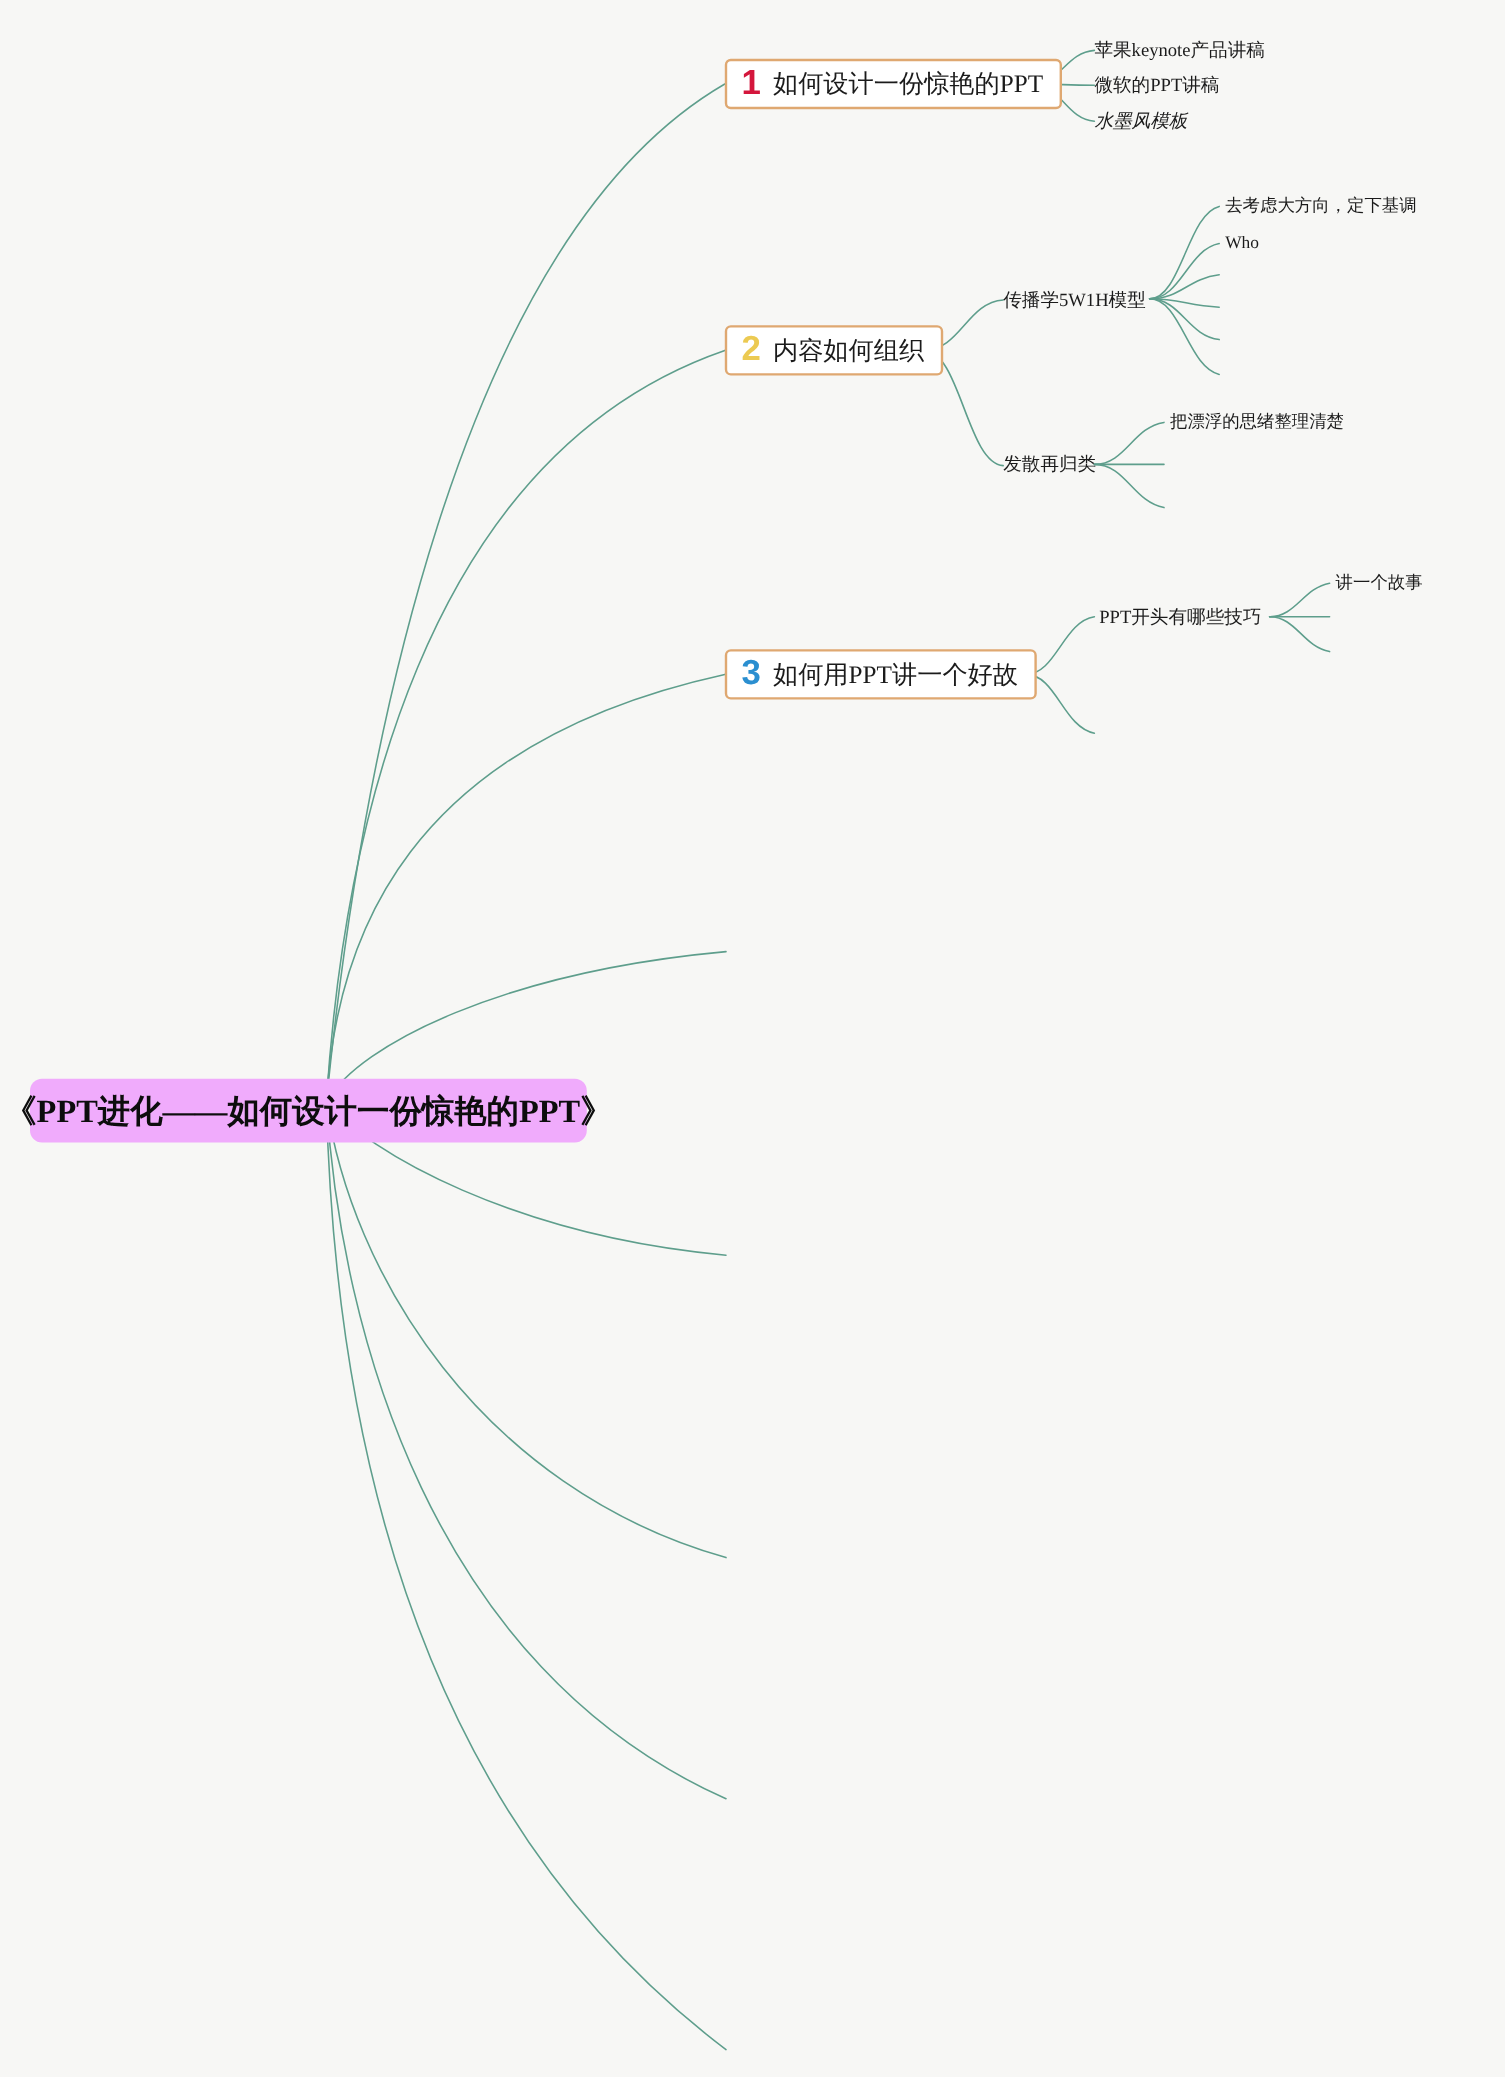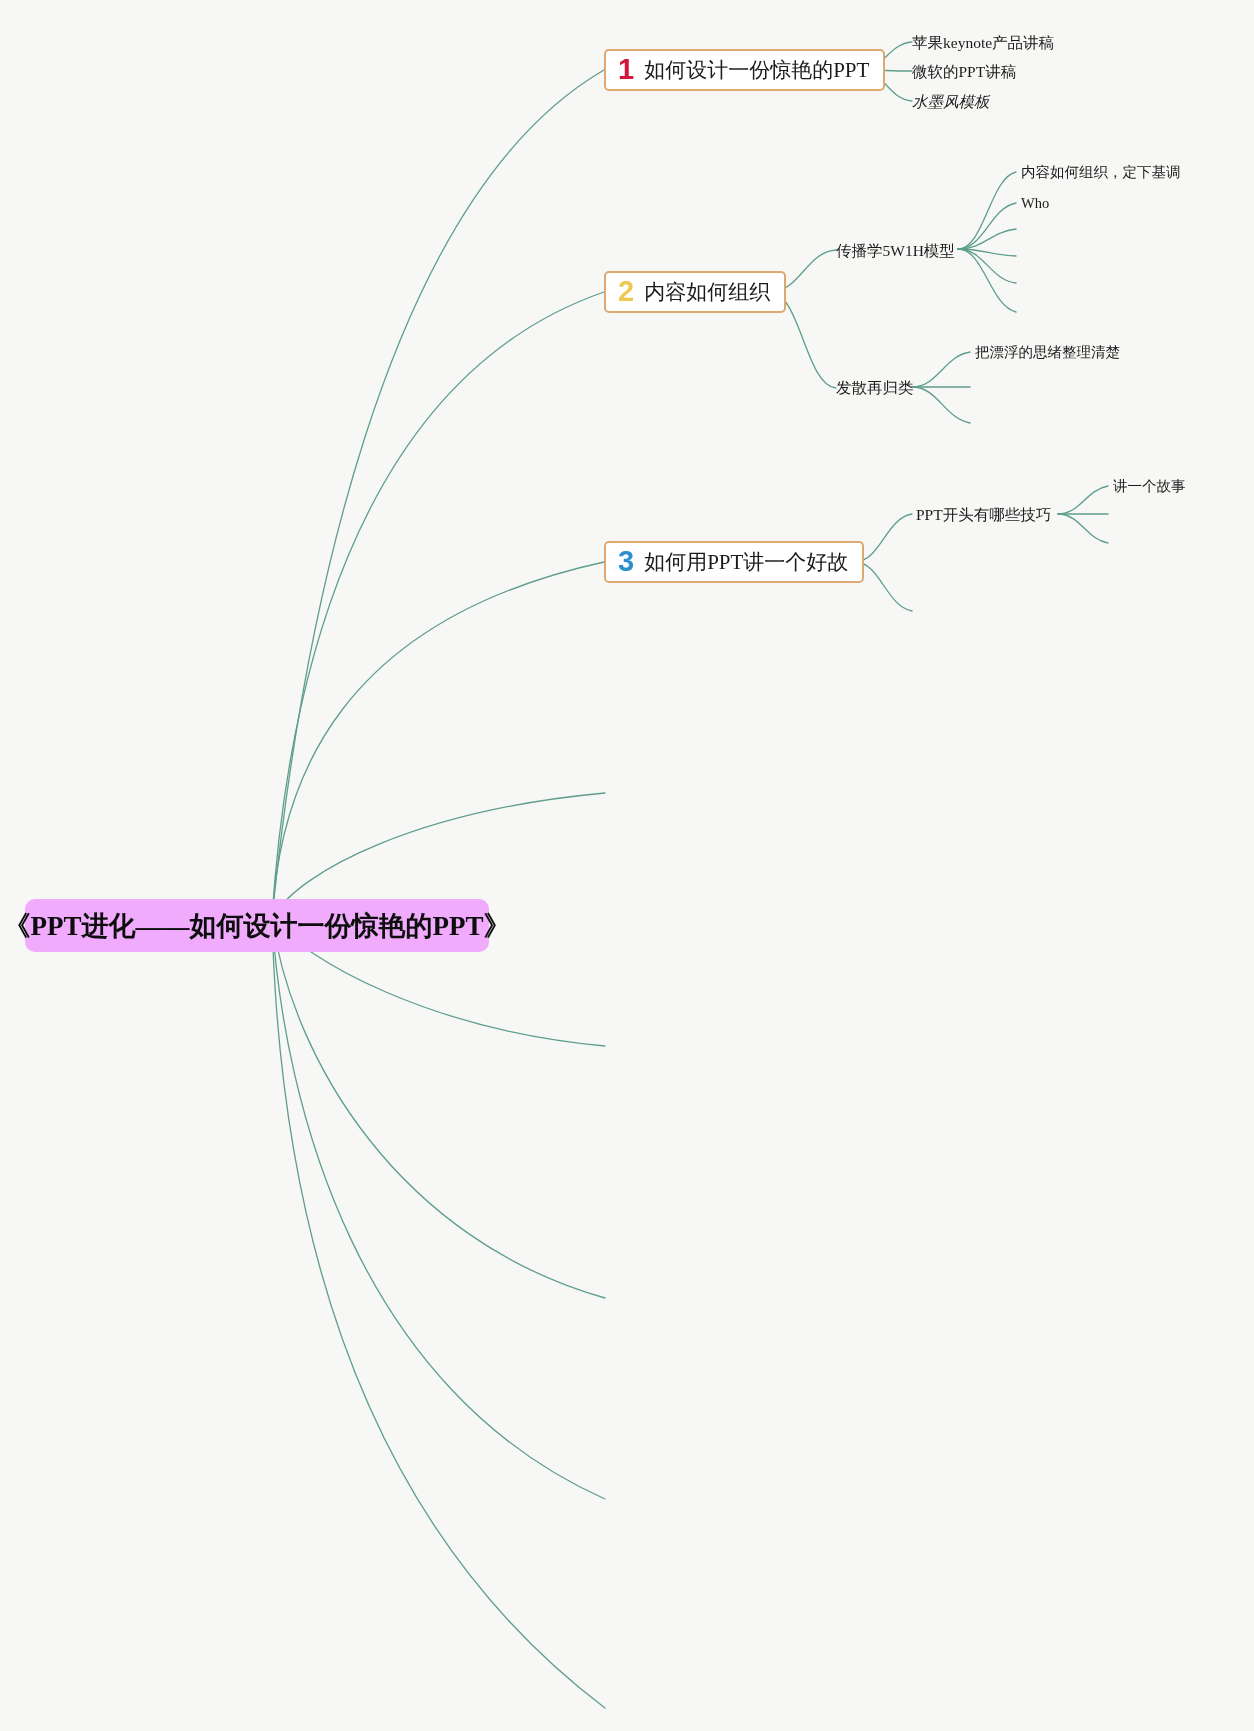--- a/index.html
+++ b/index.html
@@ -154,21 +154,21 @@
   <div class="text-node lvl2" style="left:912px; top:35px;">苹果keynote产品讲稿</div>
   <div class="text-node lvl2" style="left:912px; top:64px;">微软的PPT讲稿</div>
   <div class="text-node lvl2" style="left:912px; top:94px;font-style:italic;">水墨风模板</div>
 
   <div class="branch-node" style="left:604px; top:271px;">
     <span class="branch-index" style="color:#ecca52;">2</span>
     <span class="branch-label">内容如何组织</span>
   </div>
 
   <div class="text-node lvl2" style="left:836px; top:243px;">传播学5W1H模型</div>
-  <div class="text-node lvl3" style="left:1021px; top:165px;">内容如何组织，定下基调</div>
+  <div class="text-node lvl3" style="left:1021px; top:165px;">去考虑大方向，定下基调</div>
   <div class="text-node lvl3" style="left:1021px; top:196px;">Who</div>
 
   <div class="text-node lvl2" style="left:836px; top:380px;">发散再归类</div>
   <div class="text-node lvl3" style="left:975px; top:345px;">把漂浮的思绪整理清楚</div>
 
   <div class="branch-node" style="left:604px; top:541px;">
     <span class="branch-index" style="color:#2b8fd0;">3</span>
     <span class="branch-label">如何用PPT讲一个好故</span>
   </div>
 

